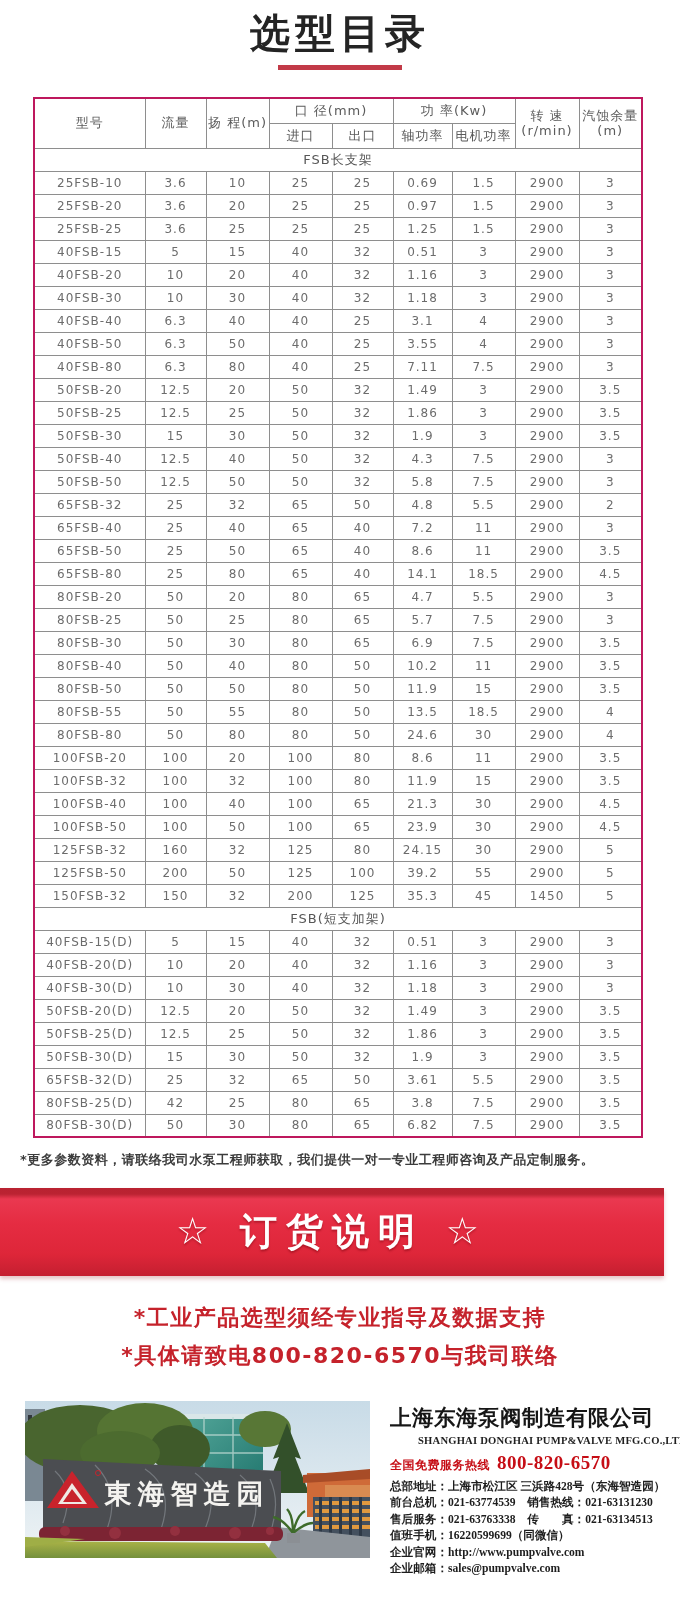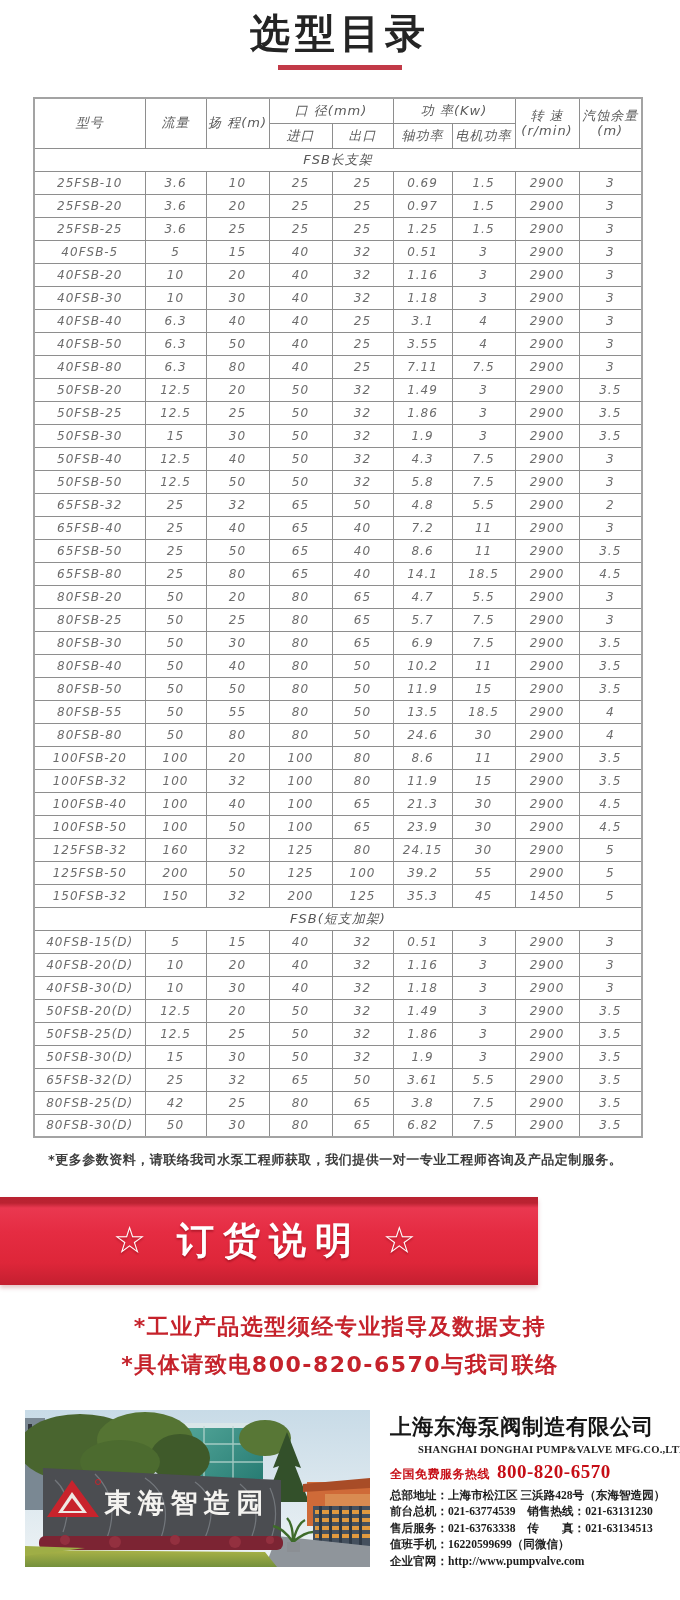--- a/index.html
+++ b/index.html
@@ -17,49 +17,48 @@
     line-height:1.2;
   }
   .title-underline{
     width:124px; height:5px; background:#c23a48; margin:8px auto 0;
   }
 
   
   .table-wrap{ margin:27px 0 0 33px; width:608px; }
   table.spec{
     border-collapse:collapse; table-layout:fixed; width:608px;
-    border:2px solid #a3a3a3;
-    font-style:italic;
+    border:2px solid #be185d;
   }
   table.spec th, table.spec td{
     border:1px solid #8e8e8e; text-align:center; padding:0;
     overflow:hidden; white-space:nowrap;
   }
   table.spec th{
     font-size:13px; font-weight:normal; color:#5b5b5b; height:25px;
     letter-spacing:1px;
   }
   table.spec td{
     font-size:12px; color:#6c6c6c; height:23px; letter-spacing:1px;
   }
   tr.section-row td{
     font-size:13px; color:#575757; letter-spacing:1px;
   }
   td.model-cell{ letter-spacing:0.5px; }
   .hdr-two-line span{ display:block; line-height:15px; }
 
   
   .note{
-    margin:13px 0 0 48px; font-size:13px; font-weight:bold; color:#3c3c3c;
+    margin:13px 0 0 20px; font-size:13px; font-weight:bold; color:#3c3c3c;
     letter-spacing:0.5px;
   }
 
   
   .banner{
-    margin-top:28px; height:88px; width:538px;
+    margin-top:19px; height:88px; width:664px;
     background:linear-gradient(180deg,#b92231 0,#bb2332 6px,#ea3850 11px,#e52c42 40%,#de2639 75%,#c41f30 100%);
     display:flex; align-items:center; justify-content:center;
     box-shadow:0 3px 4px rgba(150,30,40,0.25);
   }
   .banner-text{
     color:#ffffff; font-size:37px; font-weight:bold; letter-spacing:9px;
     text-shadow:0 2px 2px rgba(110,0,12,0.4);
   }
 
   
@@ -168,21 +167,21 @@
             <td>3.6</td>
             <td>25</td>
             <td>25</td>
             <td>25</td>
             <td>1.25</td>
             <td>1.5</td>
             <td>2900</td>
             <td>3</td>
           </tr>
           <tr>
-            <td class="model-cell">40FSB-5</td>
+            <td class="model-cell">40FSB-15</td>
             <td>5</td>
             <td>15</td>
             <td>40</td>
             <td>32</td>
             <td>0.51</td>
             <td>3</td>
             <td>2900</td>
             <td>3</td>
           </tr>
           <tr>
@@ -716,17 +715,18 @@
       <div class="company-name-en">SHANGHAI DONGHAI PUMP&amp;VALVE MFG.CO.,LTD.</div>
       <div class="hotline">
         <span class="hotline-label">全国免费服务热线</span><span class="hotline-number">800-820-6570</span>
       </div>
       <div class="contacts">
           <div class="contact-line">总部地址：上海市松江区 三浜路428号（东海智造园）</div>
           <div class="contact-line">前台总机：021-63774539　销售热线：021-63131230</div>
           <div class="contact-line">售后服务：021-63763338　传　　真：021-63134513</div>
           <div class="contact-line">值班手机：16220599699（同微信）</div>
           <div class="contact-line">企业官网：http://www.pumpvalve.com</div>
+          <div class="contact-line">企业邮箱：sales@pumpvalve.com</div>
         </div>
     </div>
   </div>
 
 </div>
 
 </body></html>

